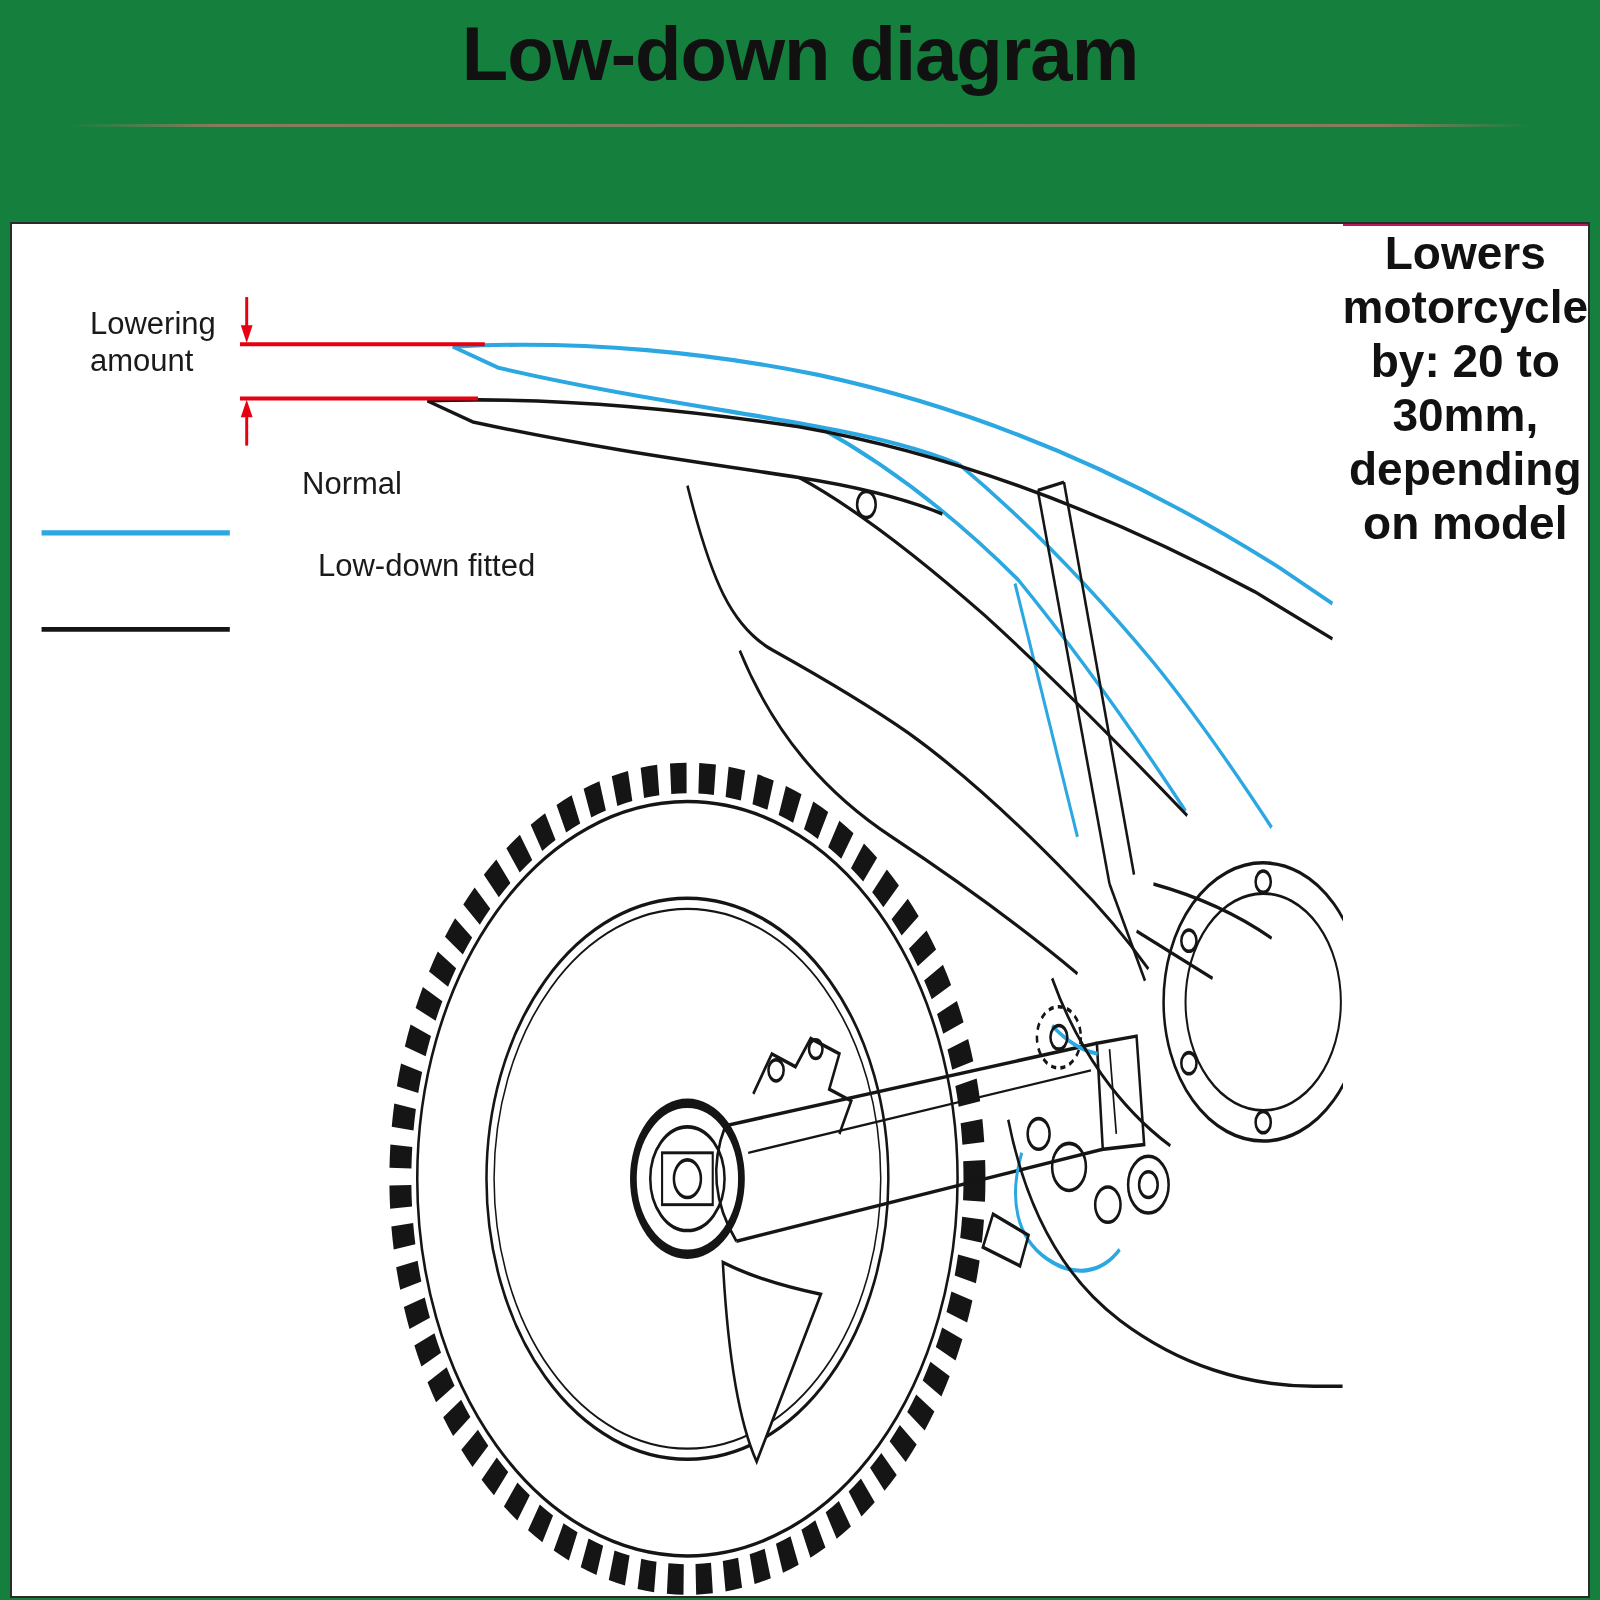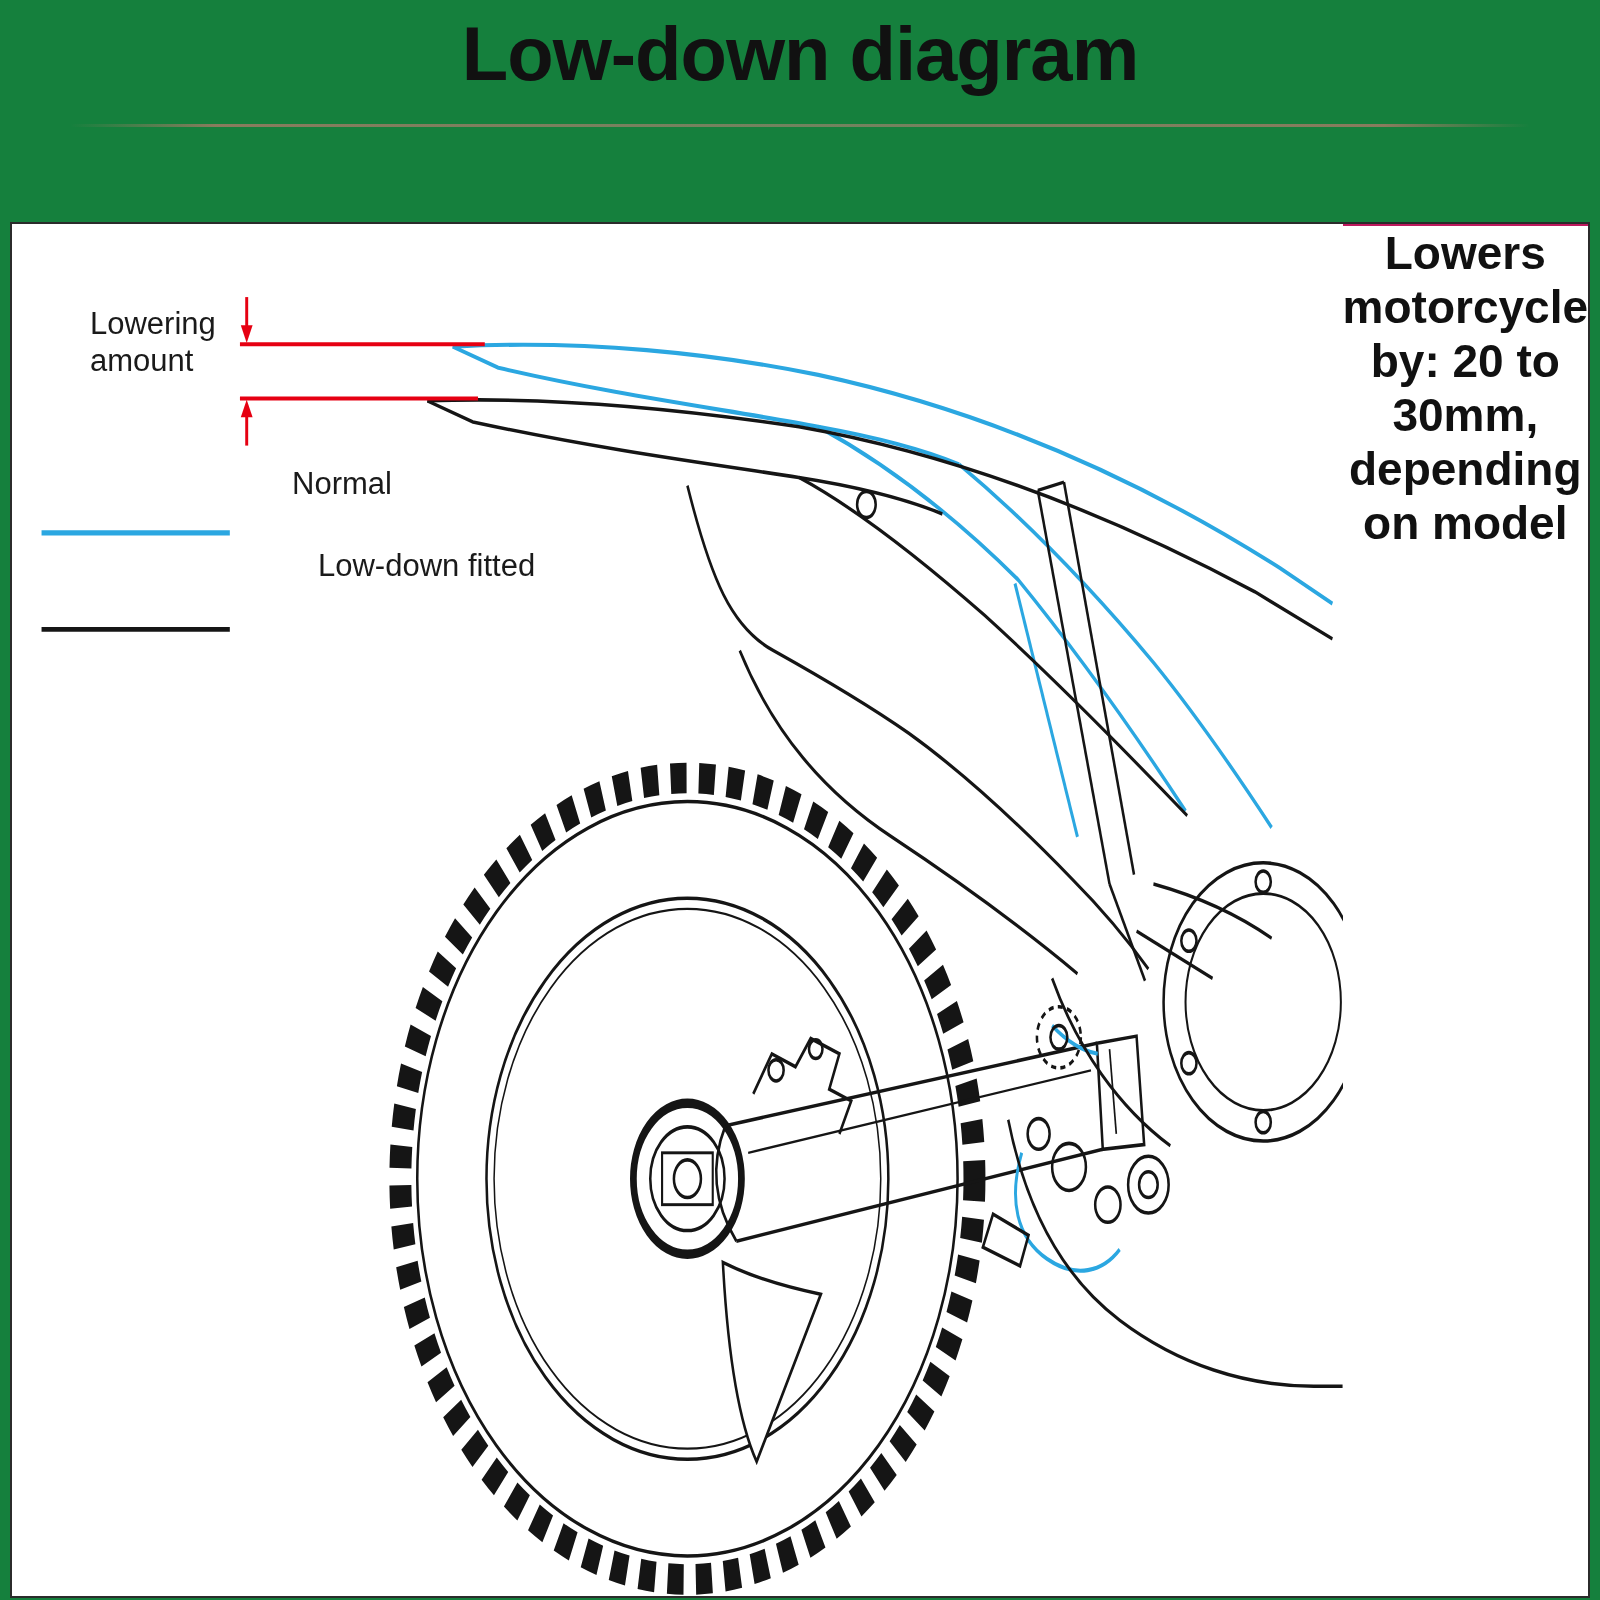--- a/index.html
+++ b/index.html
@@ -36,21 +36,21 @@
     position:relative;
     flex:1 1 auto;
     overflow:hidden;
   }
   .art{position:absolute;inset:0;width:100%;height:100%;}
   .overlay-label{
     position:absolute;
     font-size:31px;line-height:1.18;color:#1a1a1a;
   }
   .lowering-label{left:78px;top:82px;width:155px;}
-  .legend-normal-label{left:280px;top:242px;}
+  .legend-normal-label{left:290px;top:242px;}
   .legend-lowdown-label{left:282px;top:324px;margin-left:24px;}
   .caption-bar{
     flex:0 0 205px;
     border-top:2px solid #be185d;
     display:flex;align-items:flex-start;justify-content:center;
     padding-bottom:28px;
   }
   .caption-text{
     font-size:46px;font-weight:bold;color:#111;
     text-align:center;

